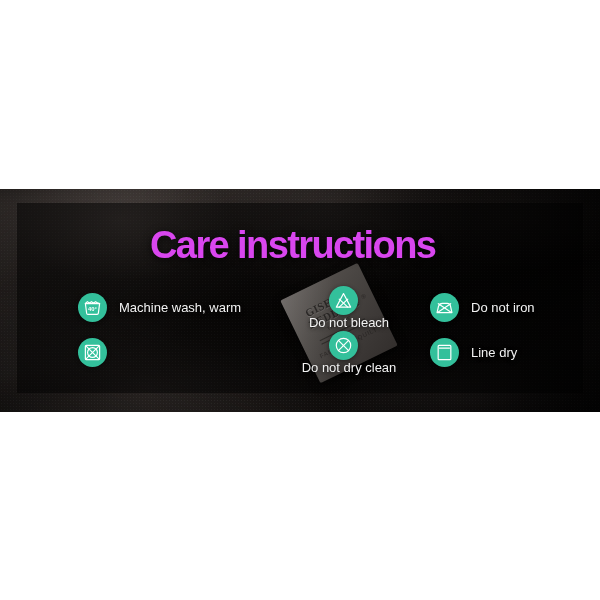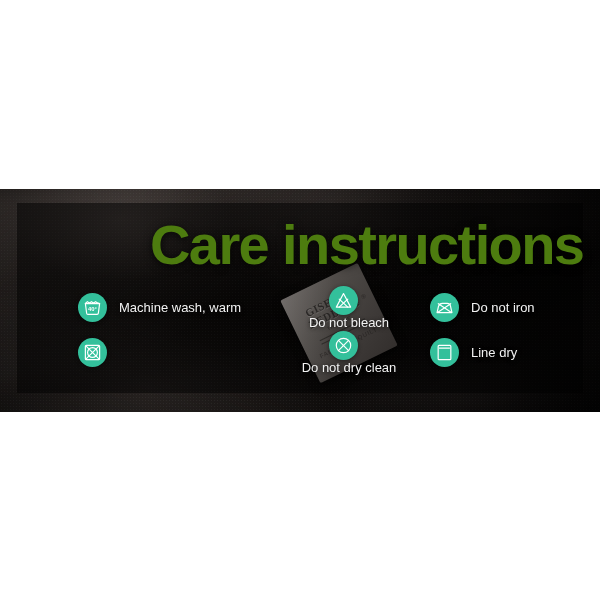--- a/index.html
+++ b/index.html
@@ -97,23 +97,23 @@
     width: 566px;
     height: 190px;
     background: rgba(0,0,0,0.50);
   }
 
   
   #title {
     position: absolute;
     left: 150px;
     top: 33px;
-    color: #4d7c0f;
-    font-family: "Liberation Sans", sans-serif;
-    font-size: 56px;
+    color: #d946ef;
+    font-family: "Liberation Sans", sans-serif;
+    font-size: 38px;
     font-weight: bold;
     letter-spacing: -1.6px;
     line-height: 46px;
     white-space: nowrap;
     text-shadow: 0 2px 9px rgba(0,0,0,0.75);
   }
 
   
   #care-grid {
     position: absolute;

